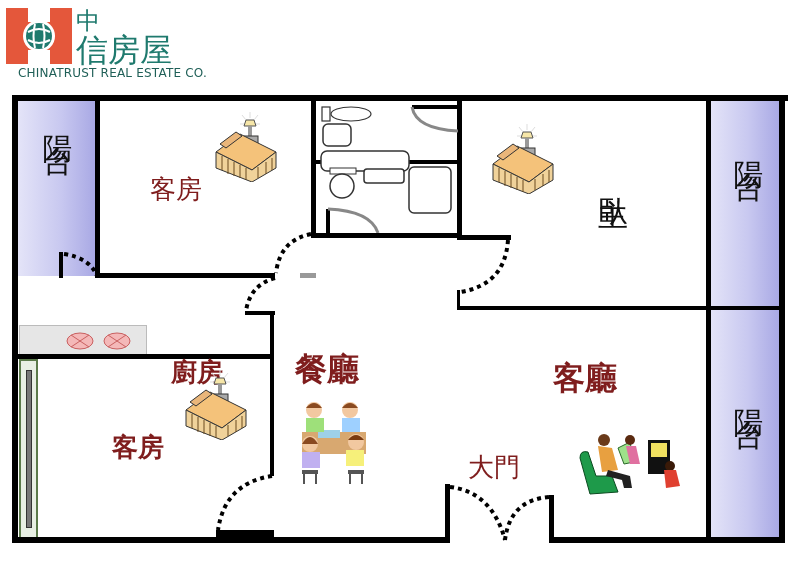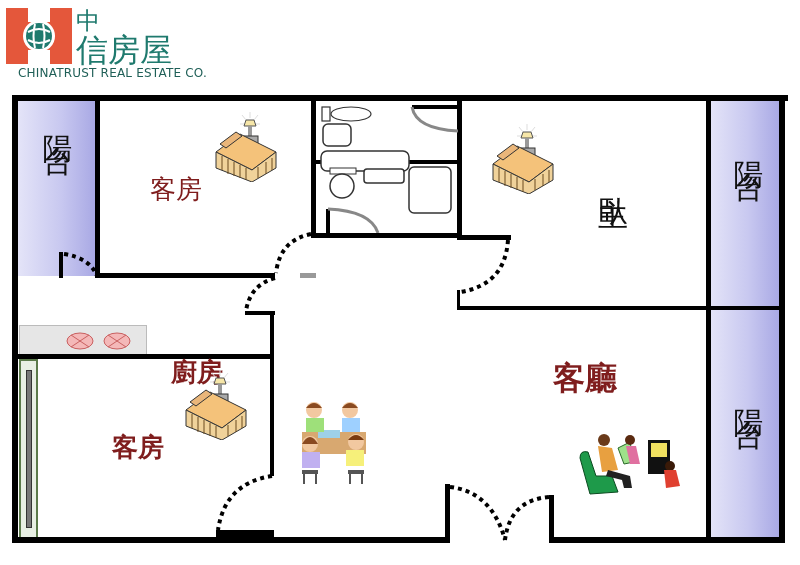--- a/index.html
+++ b/index.html
@@ -108,22 +108,24 @@
     </g>
   </svg>
 
   <div class="vlabel" style="left:36px;top:112px;">陽台</div>
   <div class="vlabel" style="left:727px;top:138px;">陽台</div>
   <div class="vlabel" style="left:727px;top:386px;">陽台</div>
 
   <div class="label lbl-md" style="left:150px;top:172px;">客房</div>
   <div class="label lbl-md" style="left:171px;top:319px;font-weight:bold;margin-top:36px;">廚房</div>
   <div class="label lbl-md" style="left:112px;top:430px;font-weight:bold;">客房</div>
+  <div class="label lbl-lg" style="left:295px;top:348px;">餐廳</div>
   <div class="label lbl-lg" style="left:553px;top:357px;font-weight:bold;">客廳</div>
   <div class="vlabel" style="left:598px;top:174px;letter-spacing:0;line-height:1;font-size:30px;">主臥</div>
+  <div class="label lbl-md" style="left:468px;top:450px;">大門</div>
 
   <svg class="abs" style="left:210px;top:112px;" width="80" height="70" viewBox="0 0 80 70">
     <g stroke="#ddd" stroke-width="1">
         <path d="M40 0 L40 6 M32 3 L36 8 M48 3 L44 8 M30 12 L35 12 M50 12 L45 12"></path>
       </g>
     <path d="M36 8 L44 8 L46 14 L34 14 Z" fill="#f6e6a8" stroke="#555" stroke-width="1"></path>
     <rect x="38" y="14" width="4" height="10" fill="#999"></rect>
     <rect x="34" y="24" width="14" height="8" fill="#aaa" stroke="#333" stroke-width="1"></rect>
     <path d="M6 40 L30 22 L66 40 L42 58 Z" fill="#f4c27a" stroke="#333" stroke-width="1"></path>
     <path d="M6 40 L6 56 L42 70 L66 56 L66 40 L42 58 Z" fill="#f0d29a" stroke="#333" stroke-width="1"></path>

